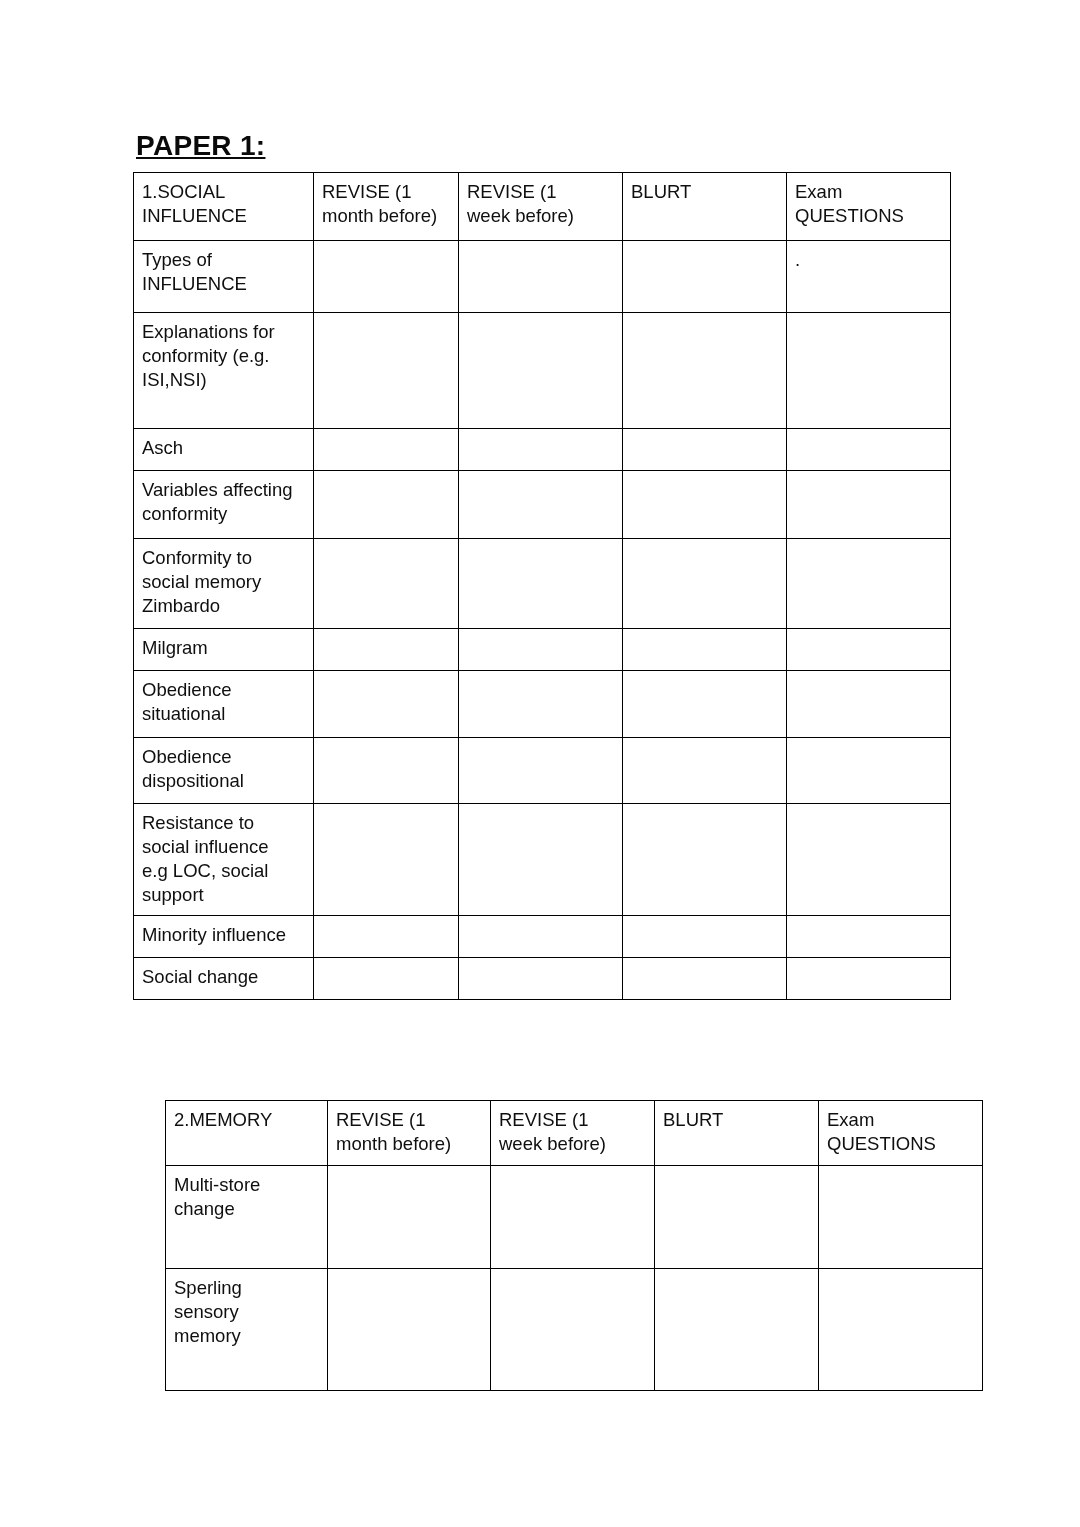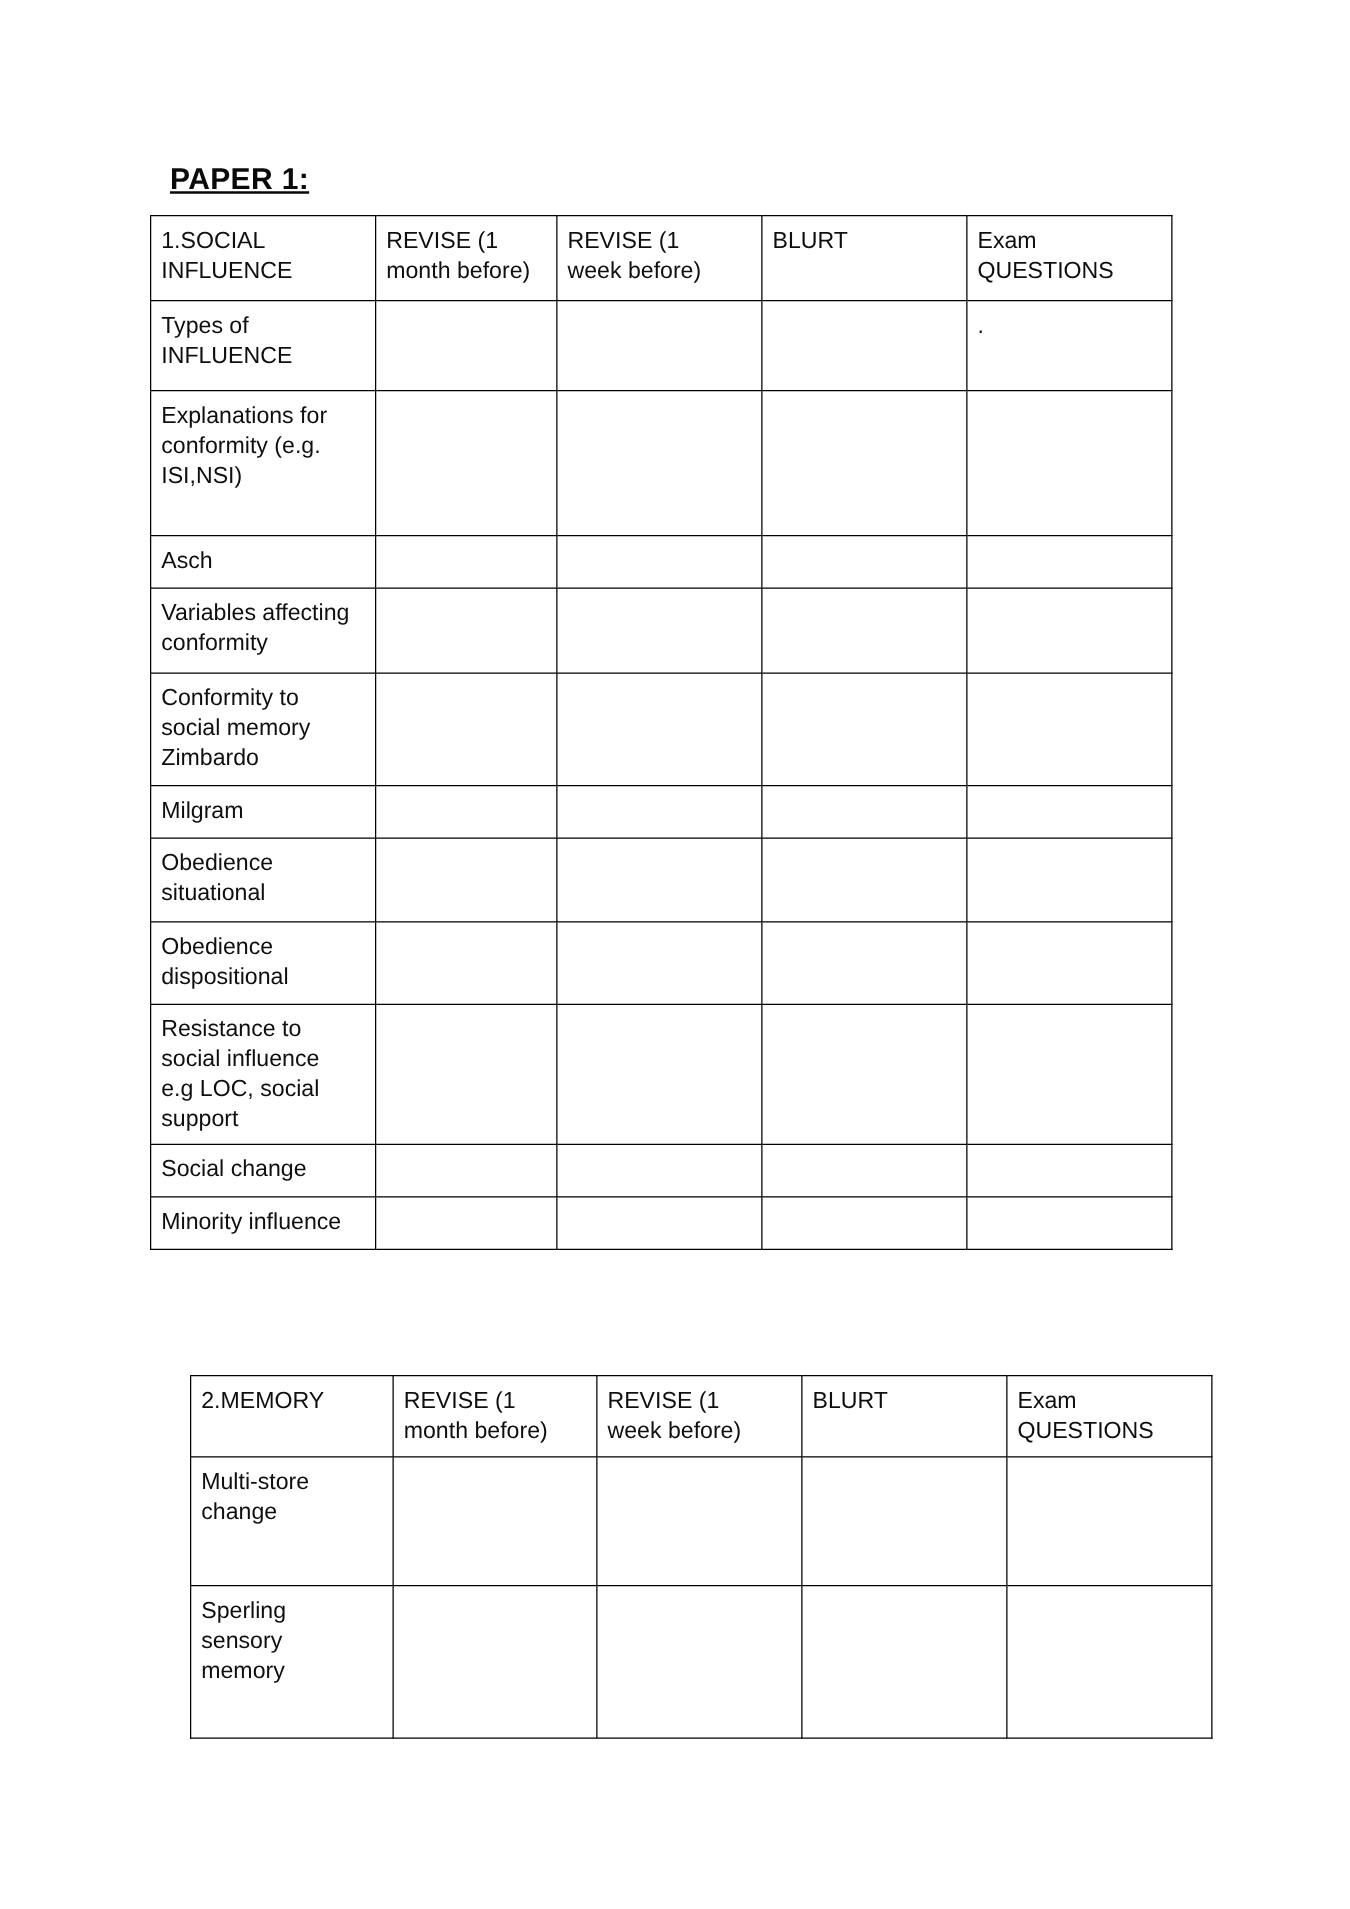--- a/index.html
+++ b/index.html
@@ -5,25 +5,25 @@
   * { box-sizing: border-box; }
   html, body { margin: 0; padding: 0; background: #ffffff; }
   body {
     width: 1080px; height: 1527px;
     font-family: "Liberation Sans", sans-serif;
     color: #0f0f0f;
   }
   .page { position: relative; width: 1080px; height: 1527px; background: #ffffff; overflow: hidden; }
   .title {
     position: absolute; left: 136px; top: 130px; margin: 0;
-    font-size: 24px; font-weight: bold; text-decoration: underline;
+    font-size: 28px; font-weight: bold; text-decoration: underline;
     letter-spacing: 0.3px; color: #0a0a0a;
   }
   table.grid {
-    position: absolute; left: 120px;
+    position: absolute; left: 133px;
     border-collapse: collapse; table-layout: fixed;
     width: 817px;
     padding-left: 19px;
   }
   table.grid td {
     border: 1.5px solid #000000;
     vertical-align: top;
     padding: 7px 8px;
     font-size: 18.5px;
     line-height: 24px;
@@ -129,28 +129,28 @@
         <td>Resistance to
 social influence
 e.g LOC, social
 support</td>
         <td></td>
         <td></td>
         <td></td>
         <td></td>
       </tr>
       <tr style="height:42px">
-        <td>Social change</td>
+        <td>Minority influence</td>
         <td></td>
         <td></td>
         <td></td>
         <td></td>
       </tr>
       <tr style="height:42px">
-        <td>Minority influence</td>
+        <td>Social change</td>
         <td></td>
         <td></td>
         <td></td>
         <td></td>
       </tr>
     </tbody>
   </table>
 
   <table class="grid t2">
     <colgroup>

